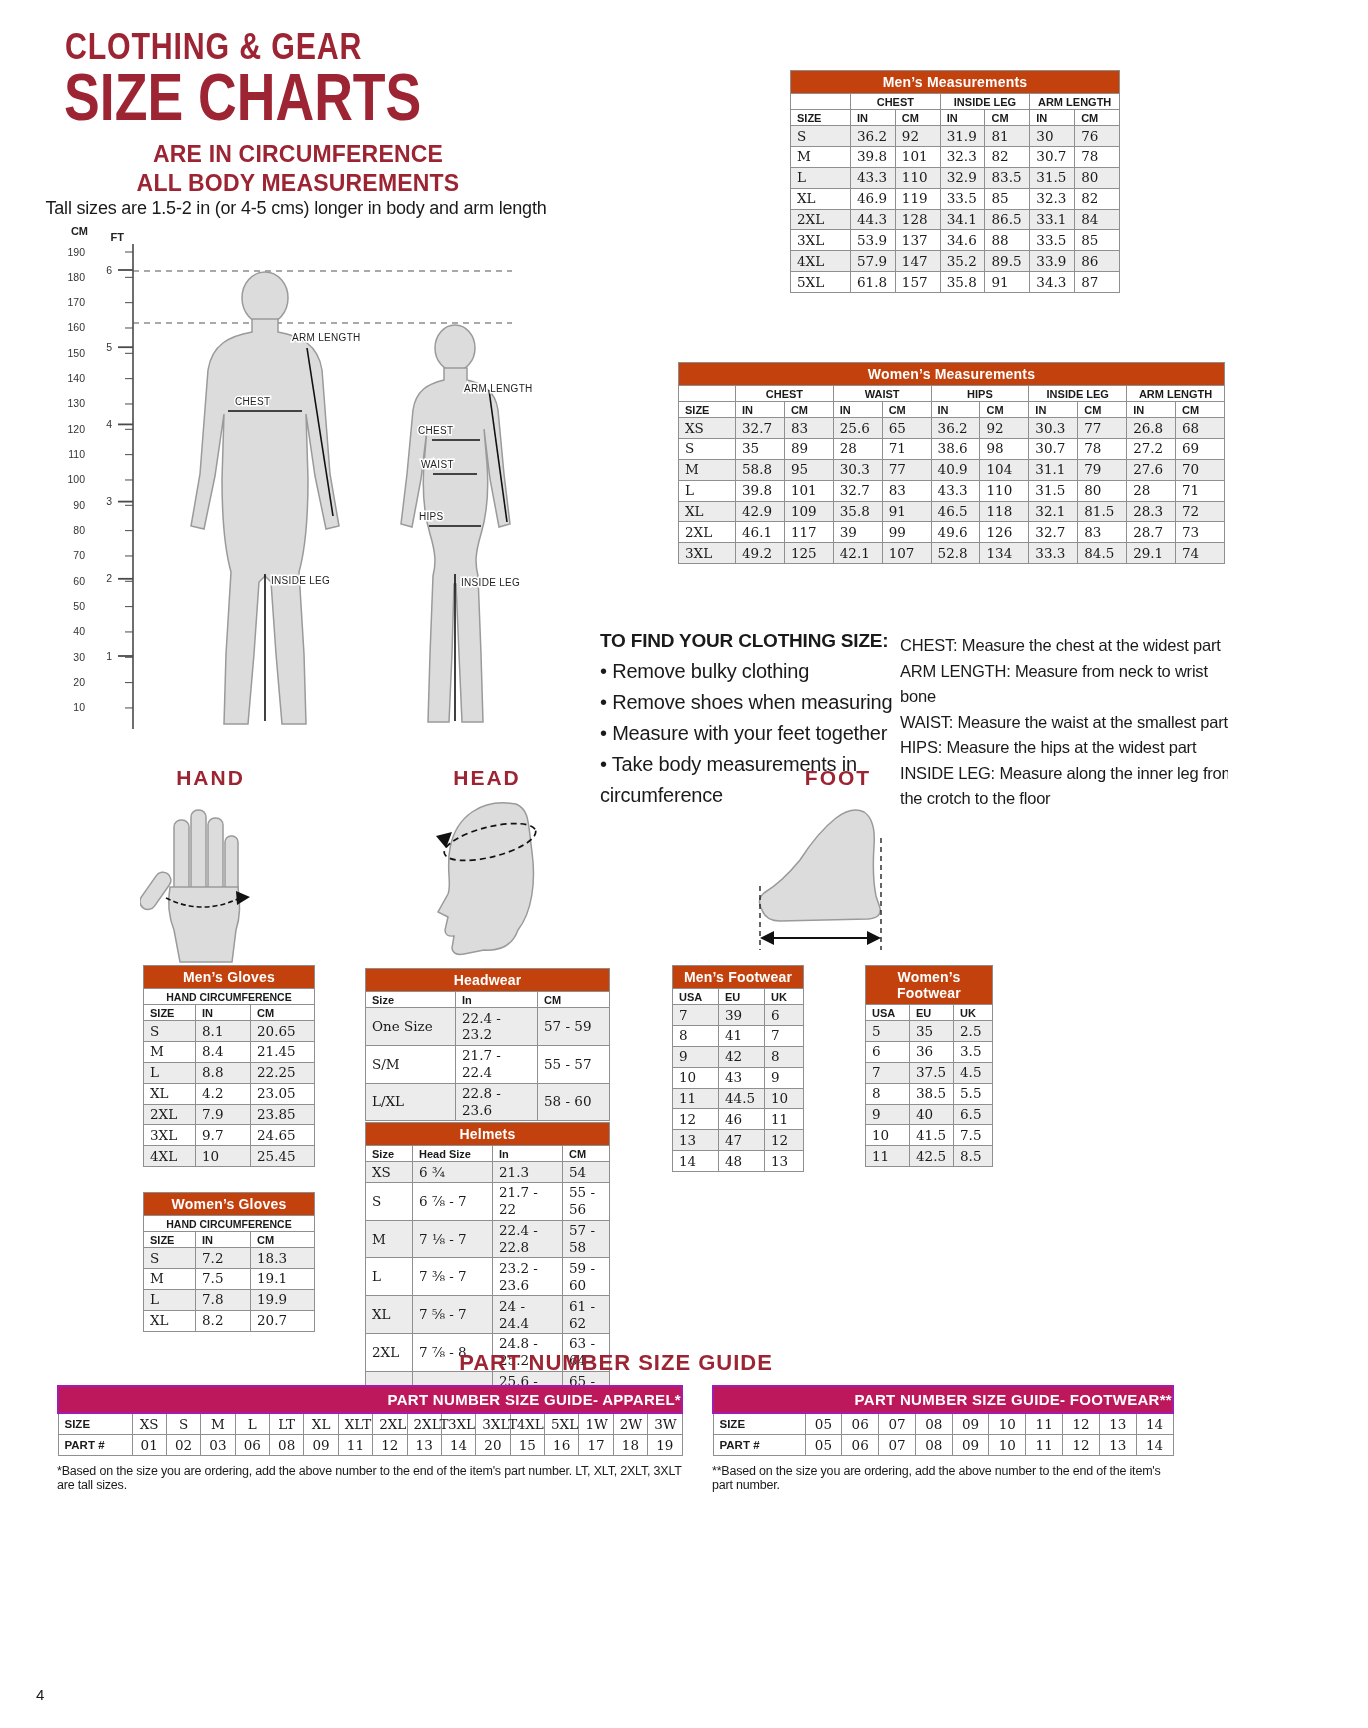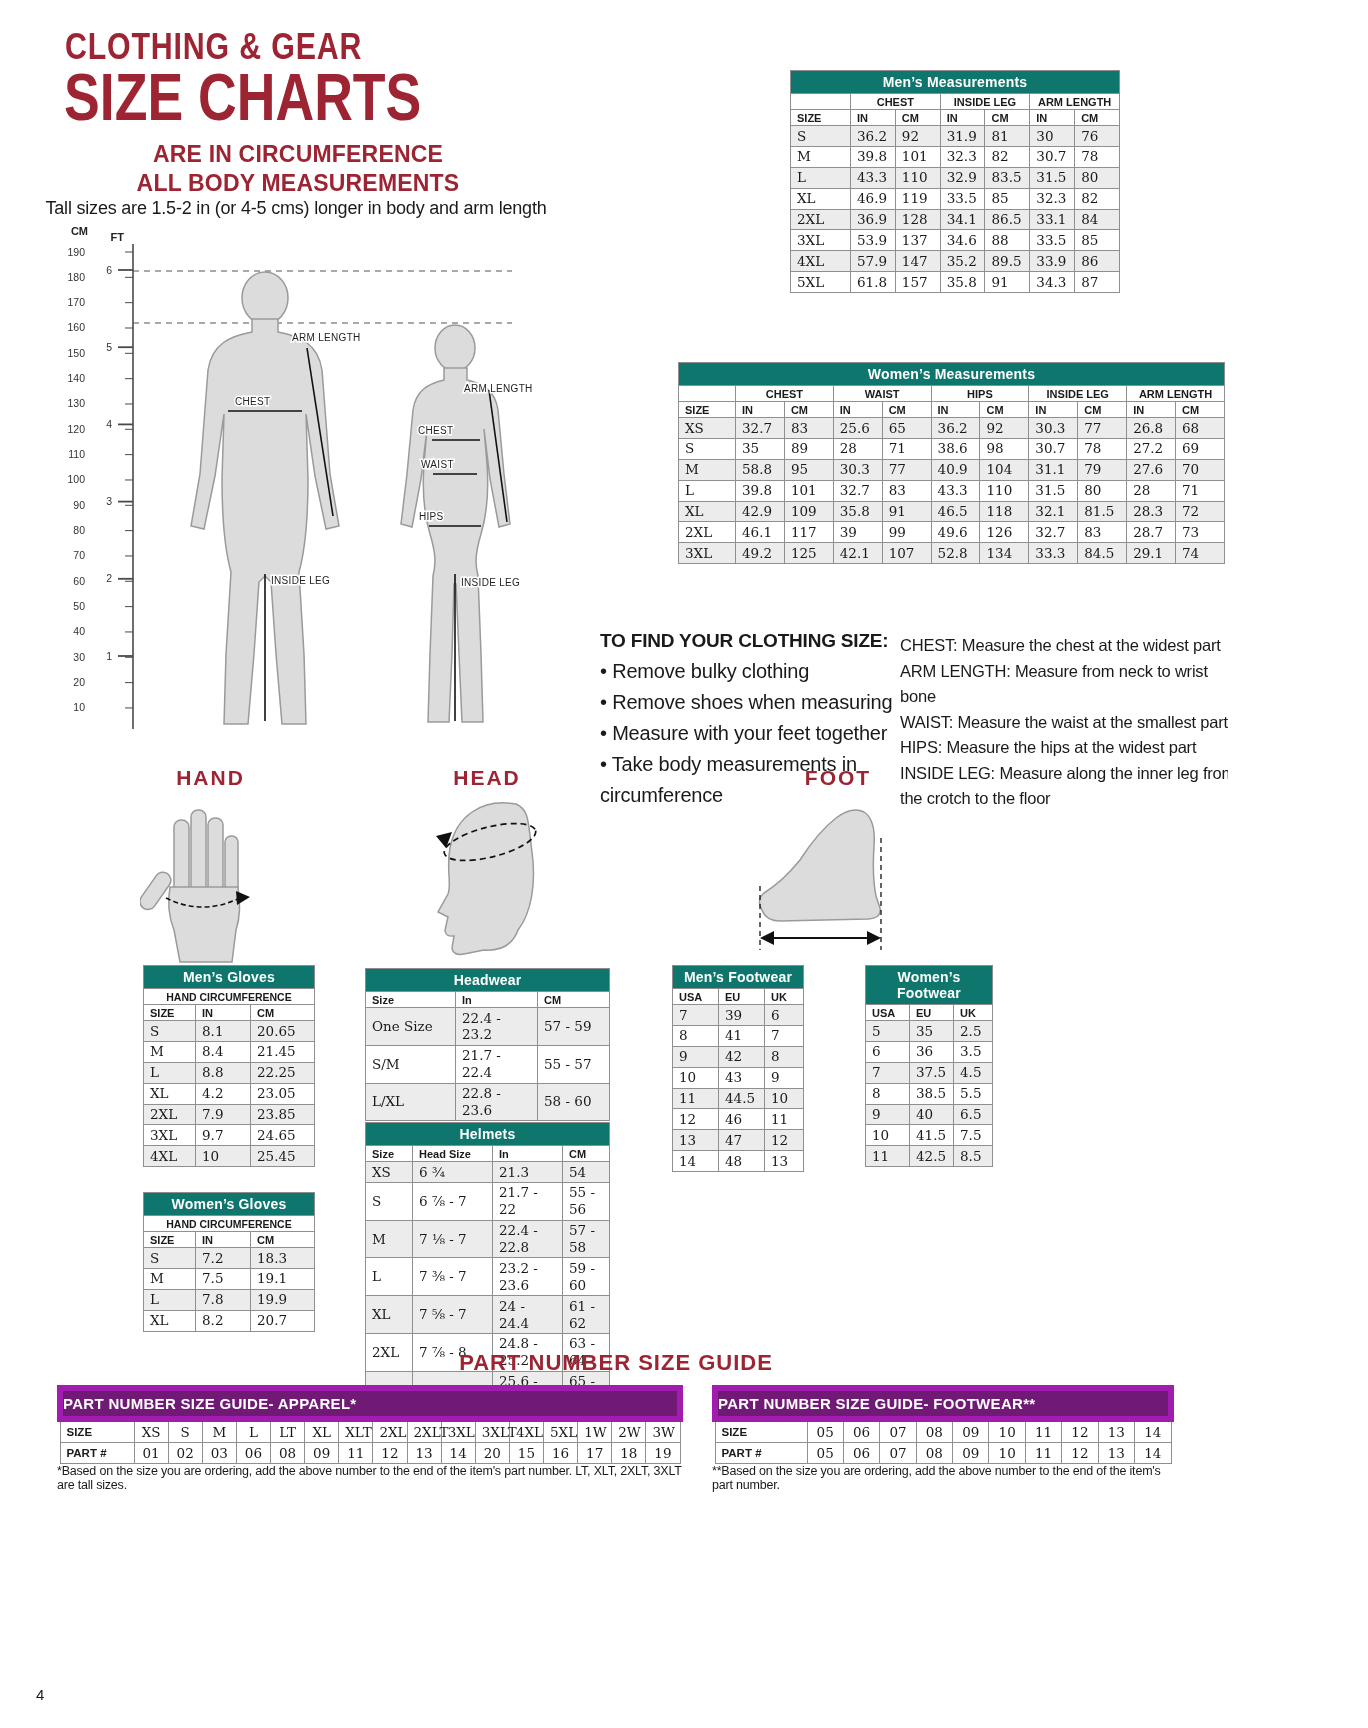--- a/index.html
+++ b/index.html
@@ -21,32 +21,32 @@
   .pageno{left:36px;top:1686px;font-size:15px;}
   
   .howto{left:600px;top:630px;width:310px;}
   .howto-title{font-size:19px;font-weight:700;letter-spacing:-.2px;margin-bottom:4px;}
   .bullet{font-size:20px;letter-spacing:-.2px;line-height:1.55;}
   .defs{left:900px;top:633px;width:336px;}
   .defline{font-size:16.5px;letter-spacing:-.2px;line-height:1.55;}
   
   table.sz{border-collapse:collapse;table-layout:fixed;background:#fff;}
   table.sz th,table.sz td{border:1px solid #8f8f8f;padding:1.5px 6px;text-align:left;overflow:hidden;}
-  table.sz th.ttl{background:#0f766e;color:#fff;text-align:center;font-size:14px;font-weight:700;
+  table.sz th.ttl{background:#c2410c;color:#fff;text-align:center;font-size:14px;font-weight:700;
                   padding:3px 0;border:1px solid #8d8d8d;letter-spacing:.2px;}
   table.sz thead th{font-size:11px;font-weight:700;font-family:"Liberation Sans",sans-serif;}
   table.sz tr.ghead th{text-align:center;}
   table.sz tr.shead th{text-align:center;font-size:10.5px;}
   table.sz td{font-family:"DejaVu Serif",serif;font-size:13.5px;line-height:1.25;}
   table.sz tbody tr:nth-child(odd) td{background:#ececec;}
   
   table.pn{border-collapse:collapse;table-layout:fixed;background:#fff;}
   table.pn th,table.pn td{border:1px solid #8f8f8f;padding:2px 6px;}
-  table.pn th.ttl{background:#701a75;color:#fff;text-align:left;font-size:15px;font-weight:700;
-                  padding:4px 0;border:6px solid #a21caf;letter-spacing:.3px;}
+  table.pn th.ttl{background:#be185d;color:#fff;text-align:right;font-size:15px;font-weight:700;
+                  padding:4px 0;border:2px solid #a21caf;letter-spacing:.3px;}
   table.pn th.rowlab{font-size:11.5px;font-weight:700;text-align:left;}
   table.pn td{font-family:"DejaVu Serif",serif;font-size:13.5px;text-align:center;}
   .footnote{font-size:12.5px;letter-spacing:-.2px;}
   
   text.tick{font:10.5px "Liberation Sans",sans-serif;fill:#333;}
   text.axh{font:700 11px "Liberation Sans",sans-serif;fill:#222;}
   text.mlabel{font:10px "Liberation Sans",sans-serif;fill:#222;letter-spacing:.3px;
               paint-order:stroke;stroke:#fff;stroke-width:3px;}
 </style>
 </head>
@@ -222,21 +222,21 @@
           <td class="c0">XL</td>
           <td>46.9</td>
           <td>119</td>
           <td>33.5</td>
           <td>85</td>
           <td>32.3</td>
           <td>82</td>
         </tr>
         <tr>
           <td class="c0">2XL</td>
-          <td>36.9</td>
+          <td>44.3</td>
           <td>128</td>
           <td>34.1</td>
           <td>86.5</td>
           <td>33.1</td>
           <td>84</td>
         </tr>
         <tr>
           <td class="c0">3XL</td>
           <td>53.9</td>
           <td>137</td>

